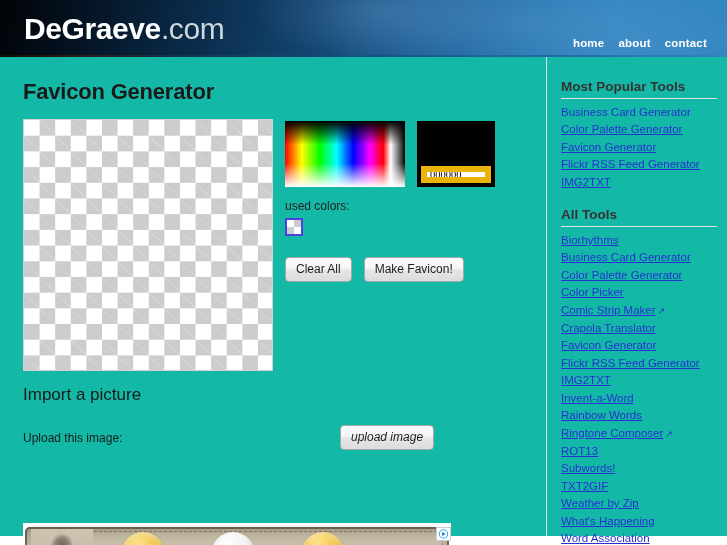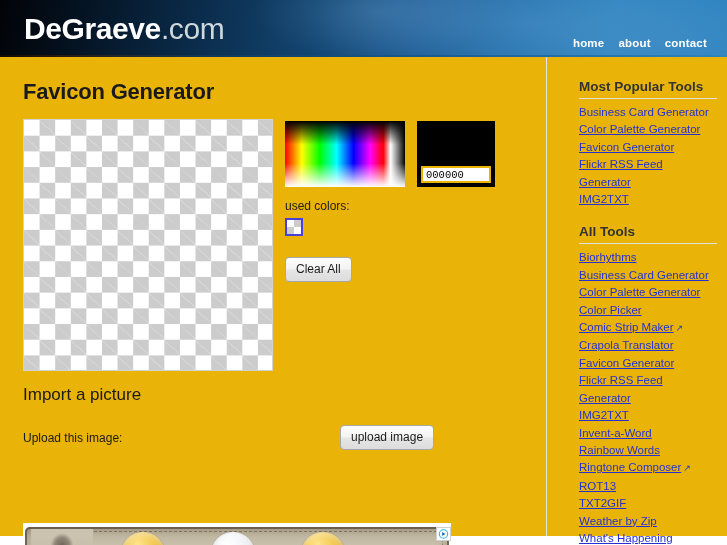--- a/index.html
+++ b/index.html
@@ -59,21 +59,21 @@
     font-weight: bold;
     text-decoration: none;
     letter-spacing: 0.2px;
   }
 
   
   .page {
     position: relative;
     width: 727px;
     height: 479px;
-    background: #eab308;
+    background: #14b8a6;
   }
   .content {
     position: absolute;
     left: 0; top: 0;
     width: 546px;
     height: 479px;
     padding: 22px 0 0 23px;
   }
   .page-title {
     margin: 0 0 14px 0;
@@ -130,24 +130,24 @@
     width: 78px;
     height: 66px;
     border: 2px solid #000000;
     background: #000000;
   }
   .hex-input {
     position: absolute;
     left: 2px; bottom: 2px;
     width: 70px;
     height: 17px;
-    border: 2px solid #eab308;
+    border: 6px solid #eab308;
     background: #ffffff;
     color: #000;
-    font-family: Liberation Mono, monospace;
+    font-family: Liberation Serif, serif;
     font-size: 10.5px;
     padding: 0 3px;
     line-height: 15px;
   }
 
   .used-colors-label {
     margin-top: 6px;
     font-size: 12px;
     color: #222;
   }
@@ -199,21 +199,21 @@
     left: 0; top: 6px;
     font-size: 12px;
     color: #1a1a1a;
   }
   .choose-file-btn {
     position: absolute;
     left: 101px; top: 0;
   }
   .upload-image-btn {
     position: absolute;
-    left: 317px; top: 0;
+    left: 317px; top: 0; font-style: italic;
   }
 
   
   .ad-banner {
     position: absolute;
     left: 23px; top: 466px;
     width: 428px;
     height: 62px;
     overflow: hidden;
     background: #ffffff;
@@ -279,21 +279,21 @@
     align-items: center;
     justify-content: center;
   }
 
   
   .sidebar {
     position: absolute;
     left: 546px; top: 0;
     width: 181px;
     height: 479px;
-    padding: 22px 10px 0 32px;
+    padding: 22px 10px 0 14px;
     border-left: 1px solid #e3e3e3;
   }
   .sb-heading {
     font-size: 13.5px;
     font-weight: bold;
     color: #333333;
     margin: 0 0 4px 0;
     padding-bottom: 4px;
     border-bottom: 1px solid #e0e0e0;
   }
@@ -349,20 +349,21 @@
           <div class="swatch-box">
             <input class="hex-input" type="text" value="000000" style="">
           </div>
         </div>
 
         <div class="used-colors-label">used colors:</div>
         <div class="used-swatch"></div>
 
         <div class="btn-row">
           <button class="btn">Clear All</button>
+          <button class="btn">Make Favicon!</button>
         </div>
 
       </div>
     </div>
 
     <h2 class="import-title">Import a picture</h2>
 
     <div class="upload-row">
       <span class="upload-label">Upload this image:</span>
       <button class="btn upload-image-btn">upload image</button>
@@ -416,20 +417,21 @@
       <li><a href="#">Color Picker</a></li>
       <li><a href="#">Comic Strip Maker</a><span class="ext-icon">↗</span></li>
       <li><a href="#">Crapola Translator</a></li>
       <li><a href="#">Favicon Generator</a></li>
       <li><a href="#">Flickr RSS Feed Generator</a></li>
       <li><a href="#">IMG2TXT</a></li>
       <li><a href="#">Invent-a-Word</a></li>
       <li><a href="#">Rainbow Words</a></li>
       <li><a href="#">Ringtone Composer</a><span class="ext-icon">↗</span></li>
       <li><a href="#">ROT13</a></li>
+      <li><a href="#">Subwords!</a></li>
       <li><a href="#">TXT2GIF</a></li>
       <li><a href="#">Weather by Zip</a></li>
       <li><a href="#">What's Happening</a></li>
       <li><a href="#">Word Association</a></li>
     </ul>
 
   </aside>
 
 </div>
 

